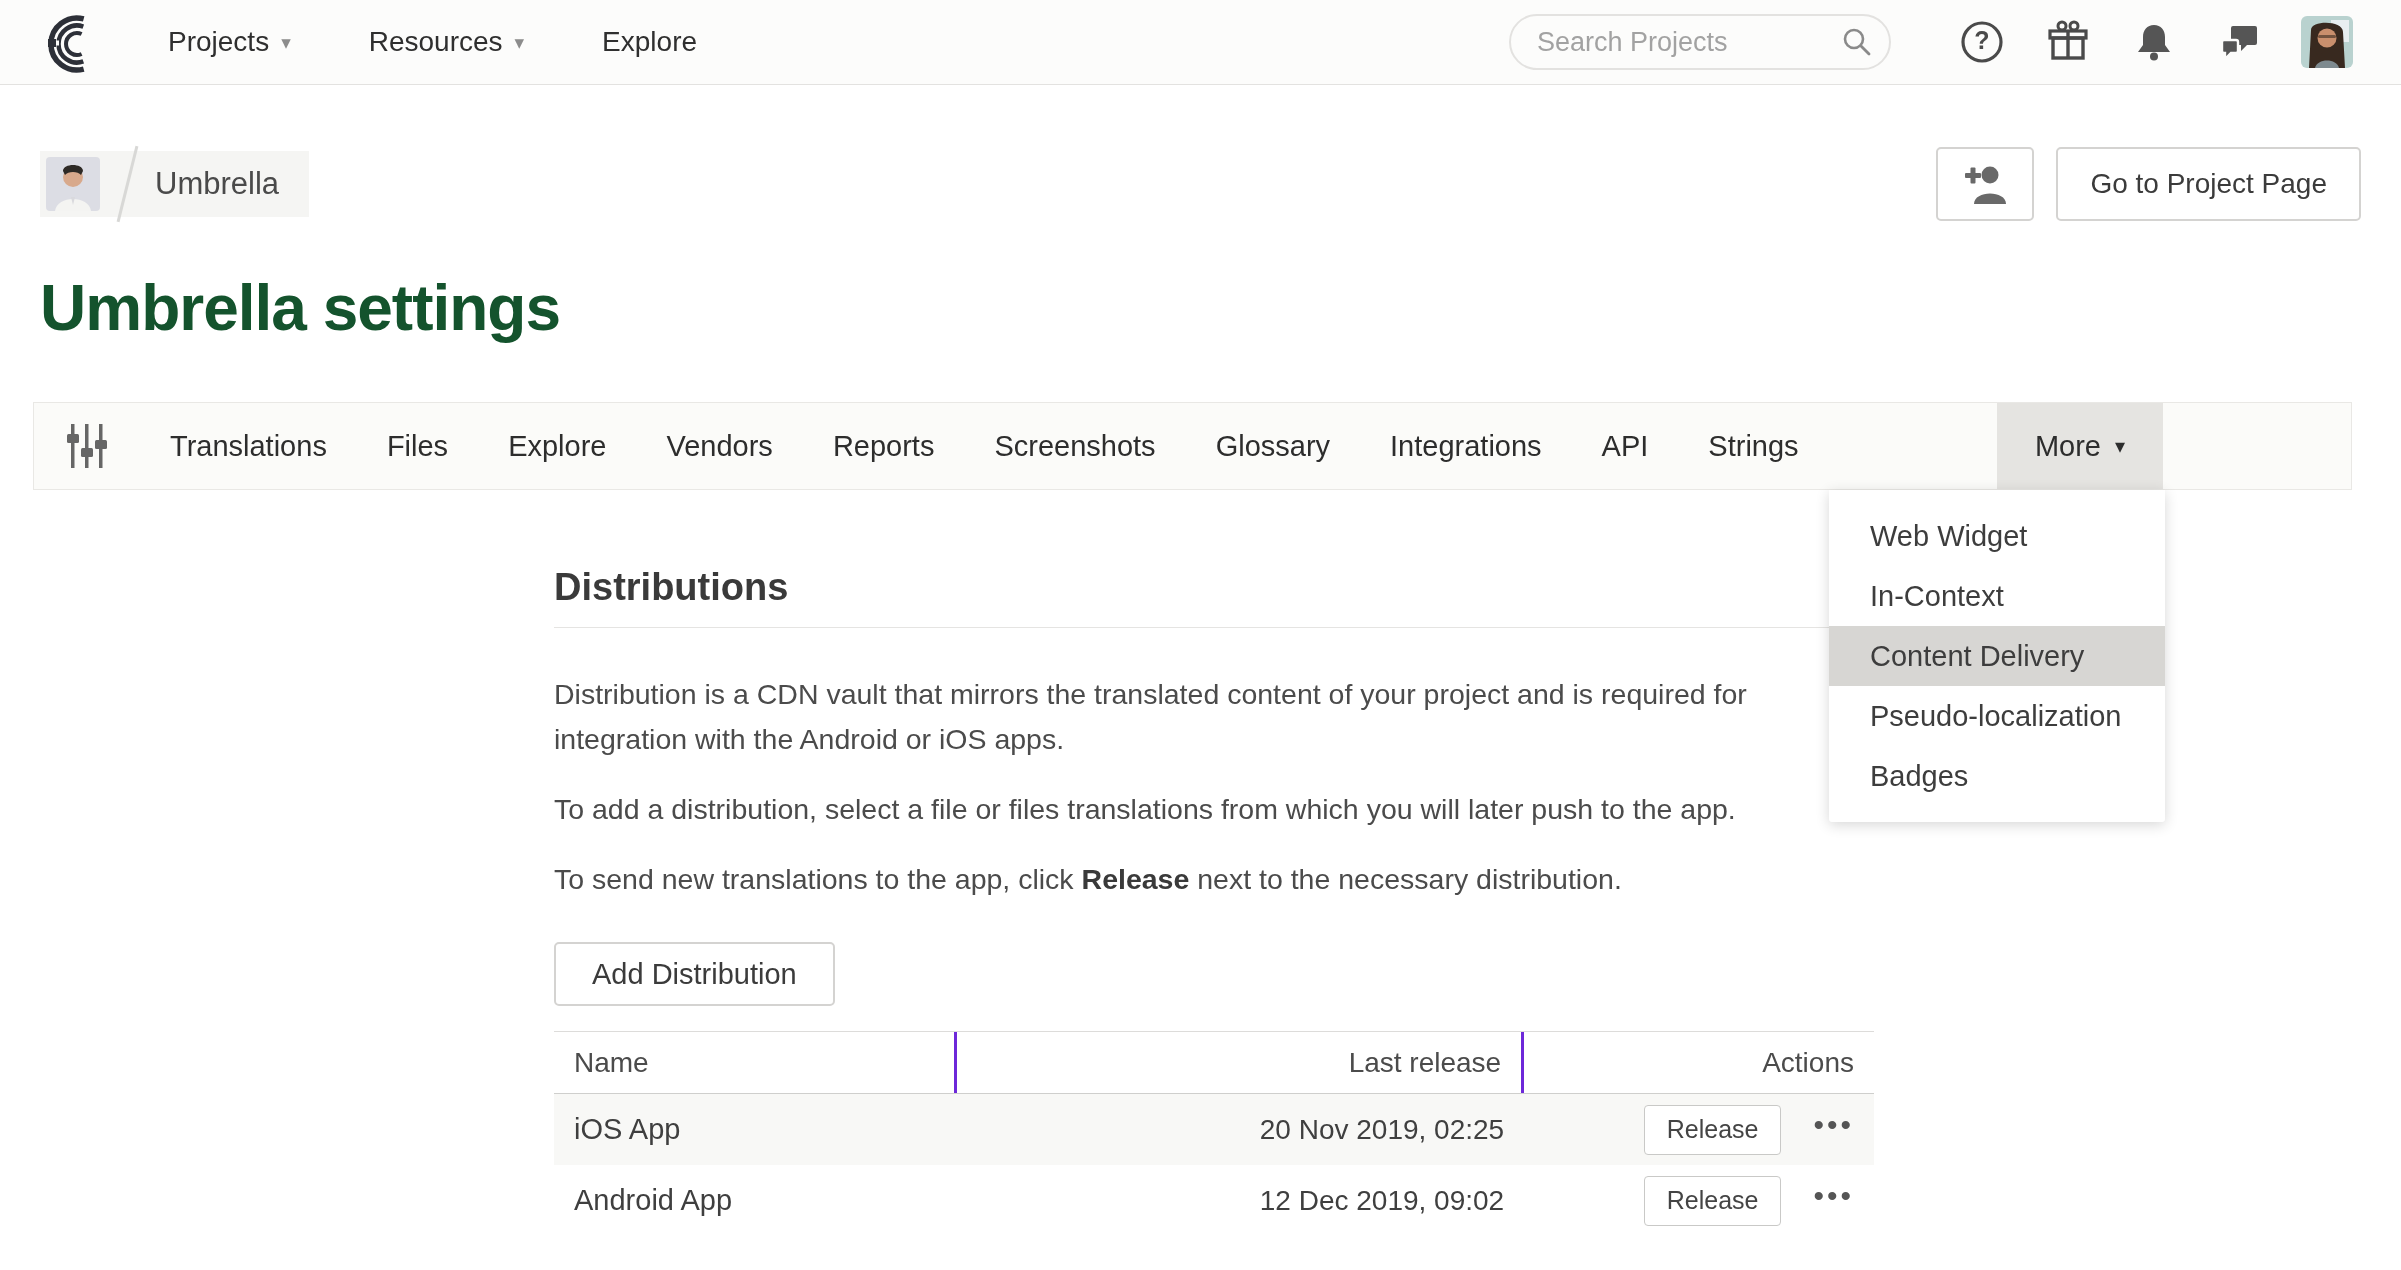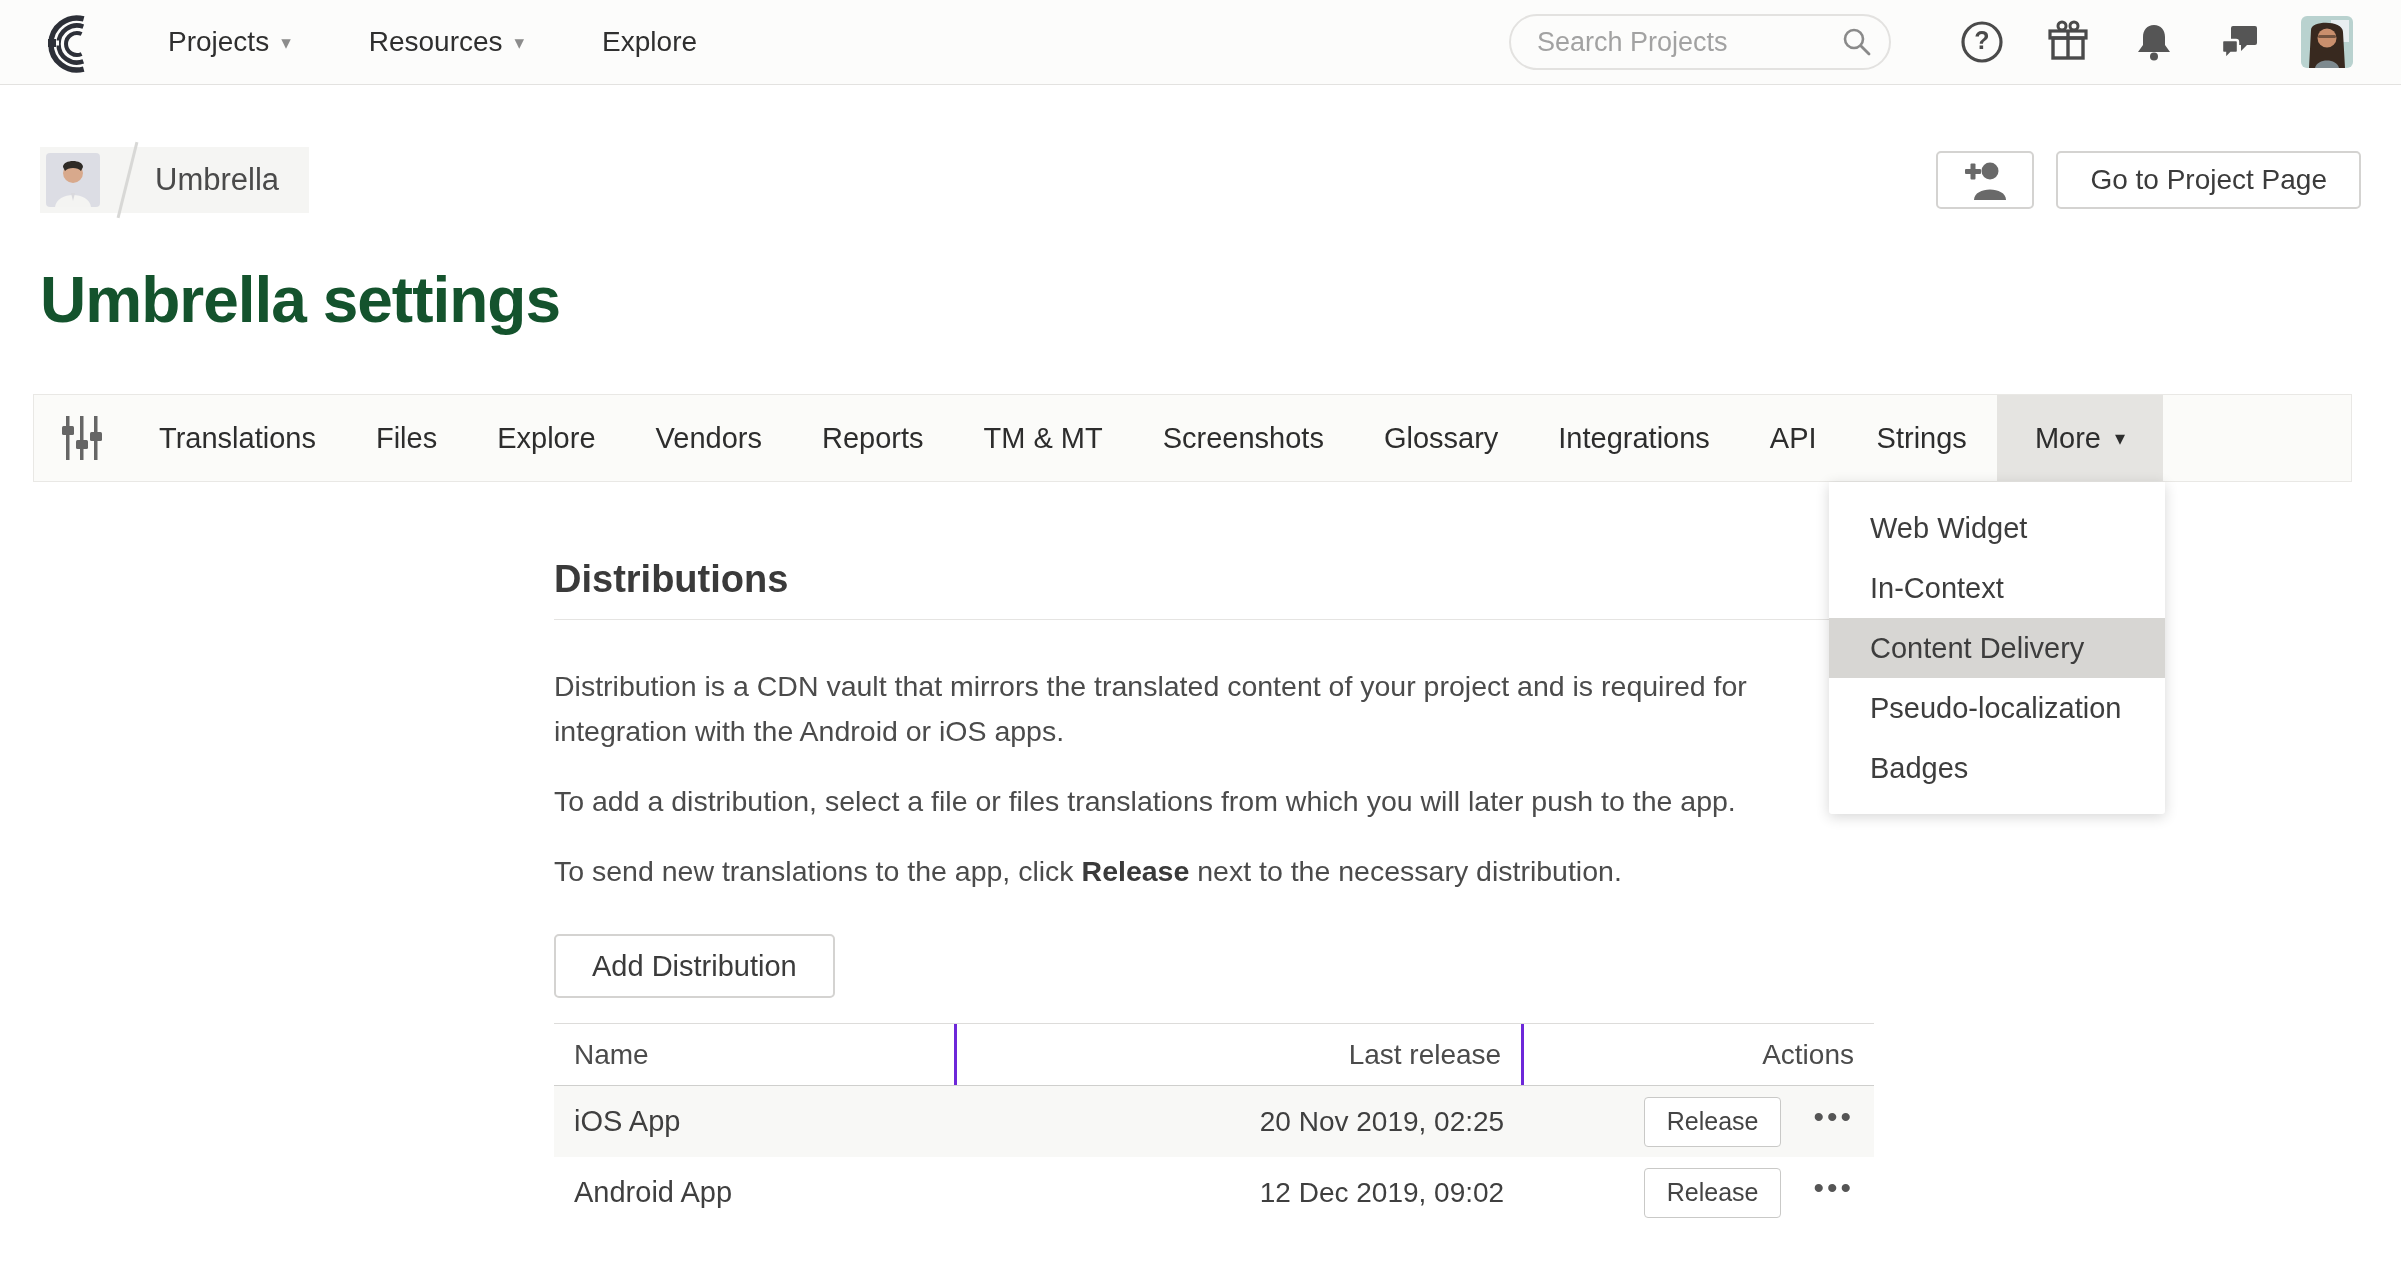--- a/index.html
+++ b/index.html
@@ -29,21 +29,21 @@
   .crumb-row { margin:62px 40px 0 40px; display:flex; align-items:center;
     justify-content:space-between; }
   .crumb-chip { display:flex; align-items:center; background:#f5f5f3; height:66px;
     padding-right:30px; cursor:pointer; }
   .crumb-avatar { width:54px; height:54px; border-radius:4px; overflow:hidden; margin-left:6px; }
   .crumb-slash { width:3px; height:78px; background:#d8d8d6; transform:rotate(14deg);
     margin:0 26px; }
   .crumb-label { font-size:31px; color:#4a4a4a; }
   .hdr-actions { display:flex; gap:22px; }
   .btn { display:flex; align-items:center; justify-content:center; background:#fff;
-    border:2px solid #d4d3d1; border-radius:5px; height:58px; cursor:pointer;
+    border:2px solid #d4d3d1; border-radius:5px; height:74px; cursor:pointer;
     font-size:28px; color:#3b3b3b; font-family:"Liberation Sans", sans-serif; }
   .btn-icon-only { width:98px; }
   .btn-text { padding:0 32px; }
 
   
   .page-title { margin:50px 40px 0 40px; font-size:64px; font-weight:700; color:#14532d;
     letter-spacing:-1px; }
 
   
   .tabbar { margin:57px 49px 0 33px; height:88px; background:#fbfbf9;
@@ -224,23 +224,20 @@
   <div class="tab">
       <span>Explore</span>
     </div>
   <div class="tab">
       <span>Vendors</span>
     </div>
   <div class="tab">
       <span>Reports</span>
     </div>
   <div class="tab">
-      <span>TM &amp; MT</span>
-    </div>
-  <div class="tab">
       <span>Screenshots</span>
     </div>
   <div class="tab">
       <span>Glossary</span>
     </div>
   <div class="tab">
       <span>Integrations</span>
     </div>
   <div class="tab">
       <span>API</span>

